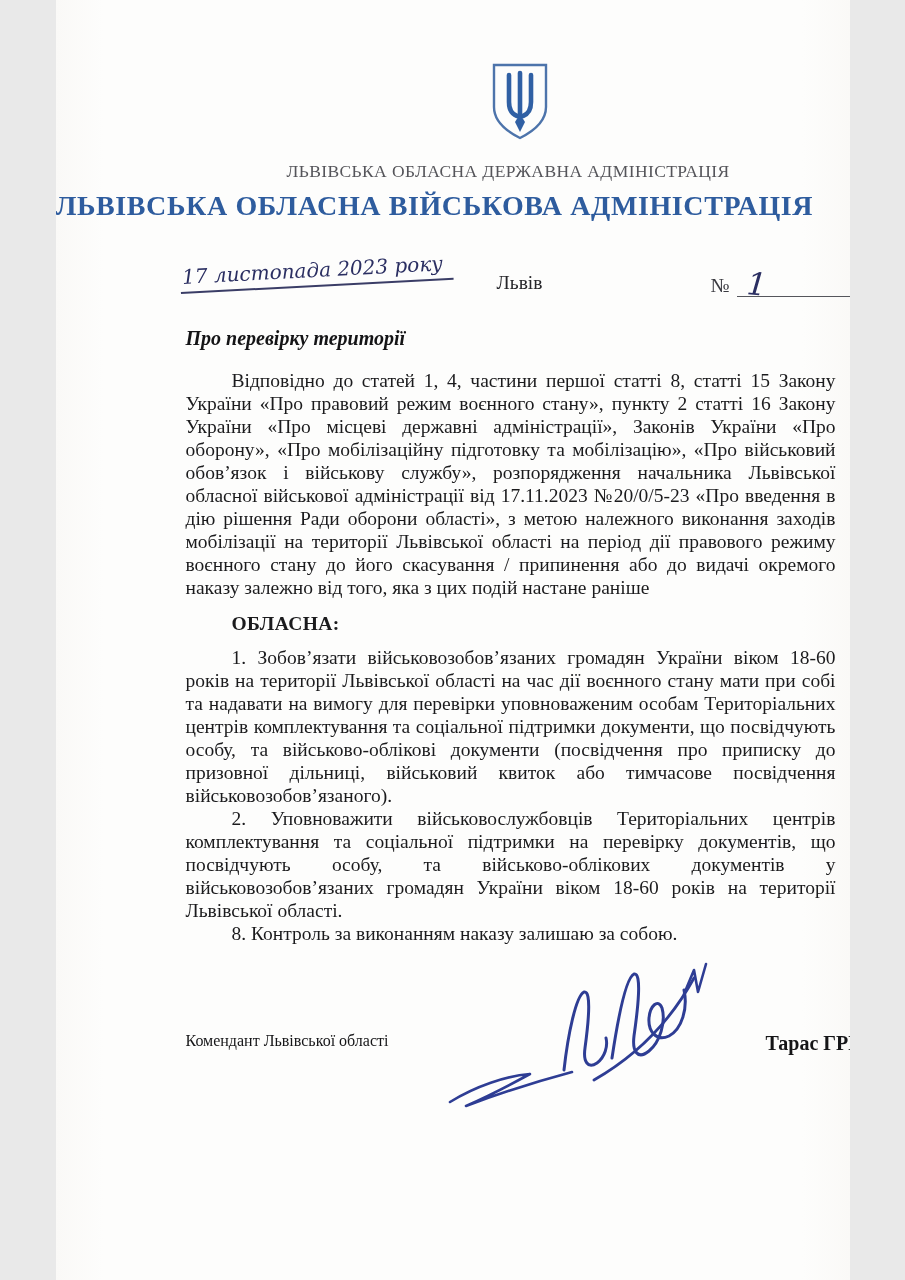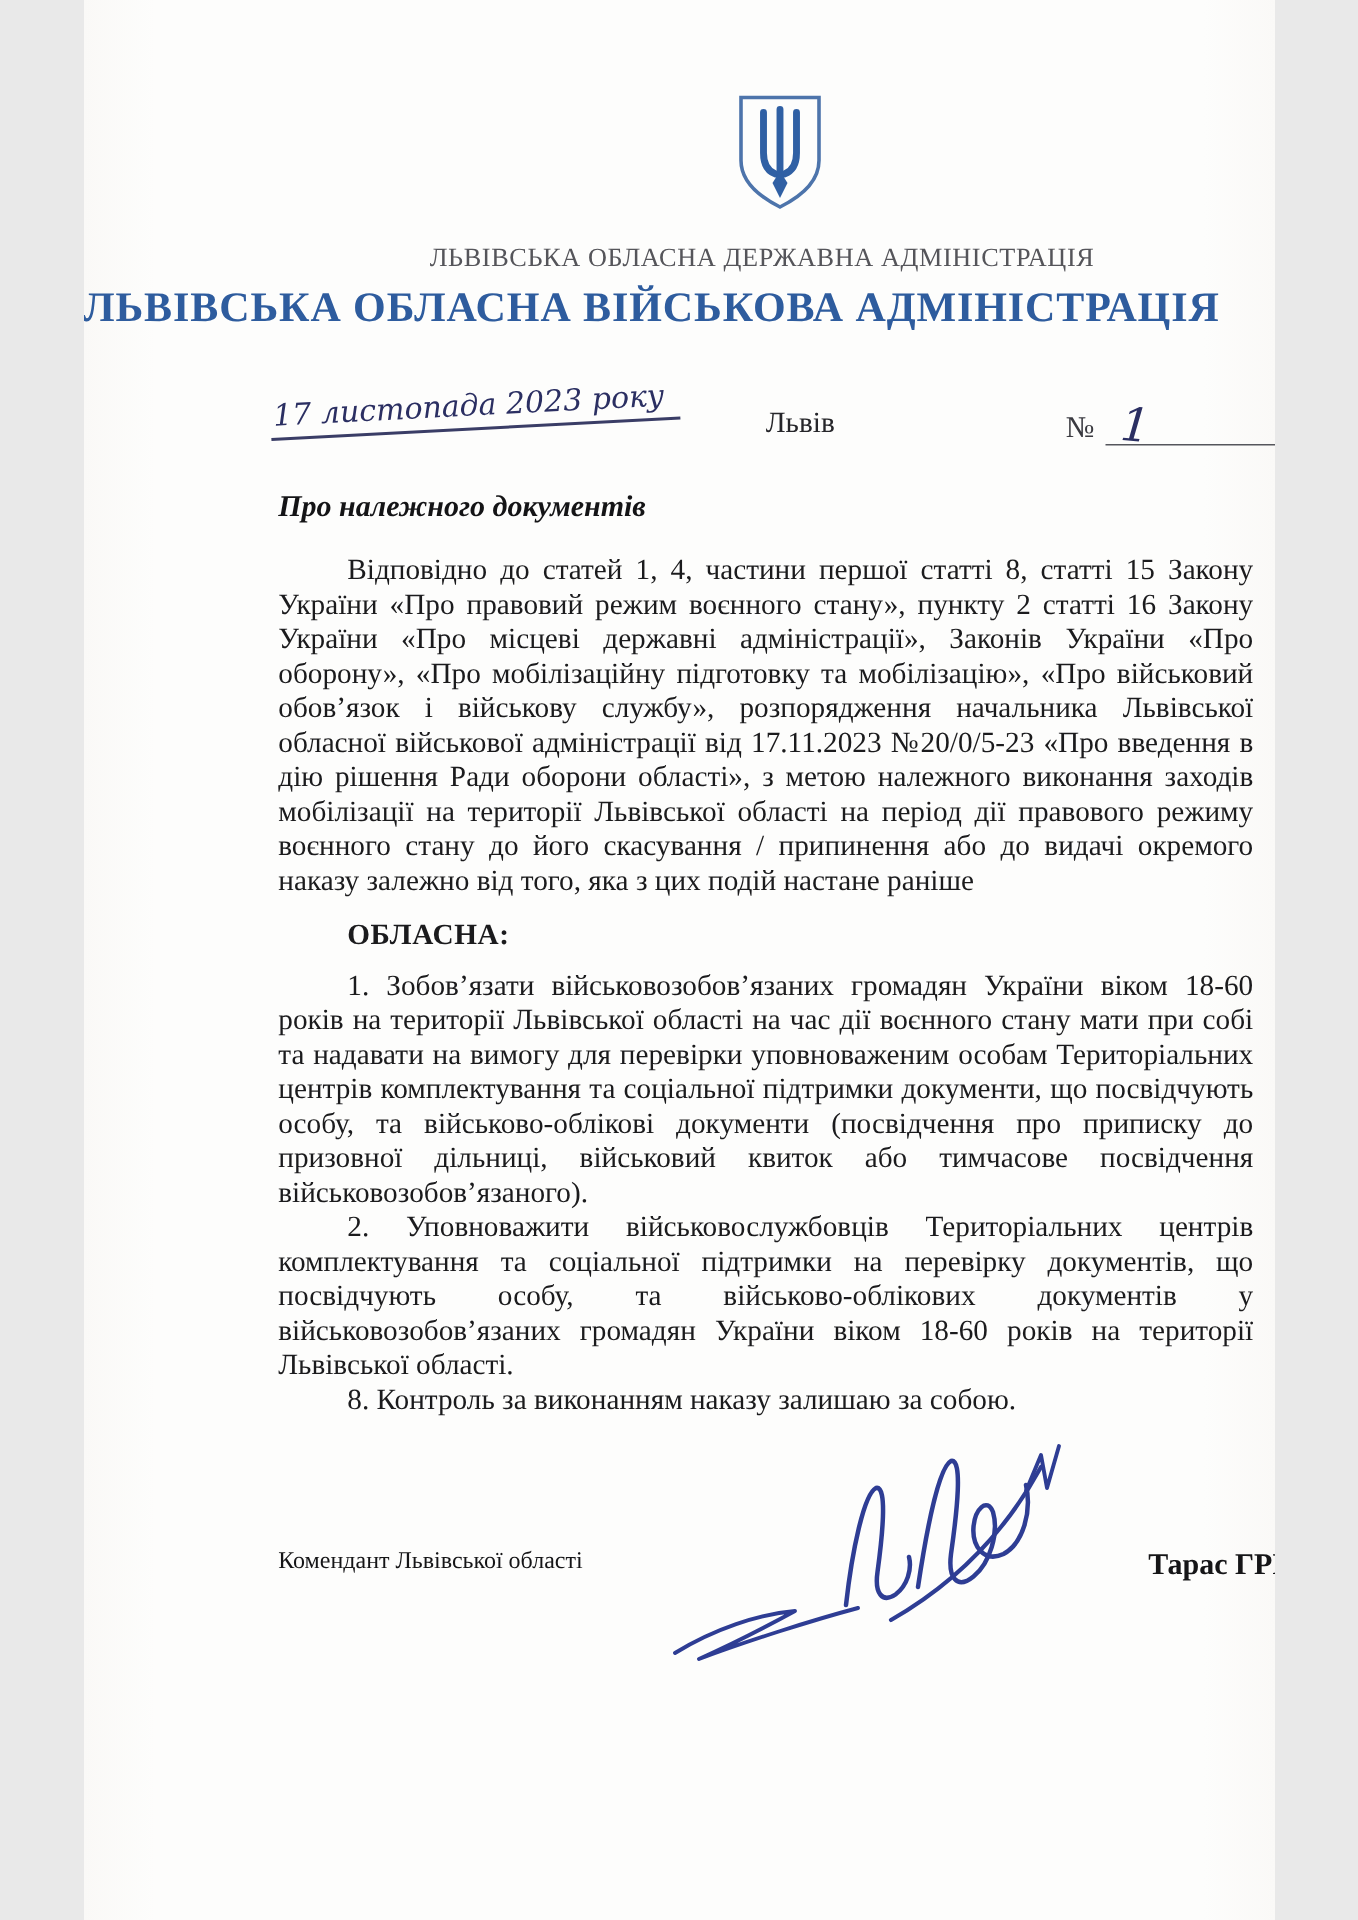--- a/index.html
+++ b/index.html
@@ -45,21 +45,21 @@
     position:absolute;left:125px;top:263px;
     transform:rotate(-3deg);transform-origin:left bottom;
     font-family:"DejaVu Serif", serif;
     font-style:italic;font-size:20px;
     color:#2b2f62;
     border-bottom:2px solid #3a3d66;
     padding:2px 10px 3px 2px;
     white-space:nowrap;
   }
   .city{
-    position:absolute;left:398px;top:272px;width:160px;
+    position:absolute;left:384px;top:272px;width:160px;
     text-align:center;font-size:19.5px;color:#26262a;
   }
   .num-wrap{
     position:absolute;left:655px;top:270px;
     display:flex;align-items:flex-end;
   }
   .num-sign{font-size:20px;color:#3a3a40;}
   .num-line{
     position:relative;width:155px;height:26px;margin-left:7px;
     border-bottom:1.6px solid #55565c;
@@ -132,21 +132,21 @@
 
   <div class="hw-date">17 листопада 2023 року</div>
   <div class="city">Львів</div>
   <div class="num-wrap">
     <span class="num-sign">№</span>
     <span class="num-line">
       <span class="num-value">1</span>
     </span>
   </div>
 
-  <div class="subject">Про належного документів</div>
+  <div class="subject">Про перевірку території</div>
 
   <div class="doc-body">
     <p class="para">Відповідно до статей 1, 4, частини першої статті 8, статті 15 Закону України «Про правовий режим воєнного стану», пункту 2 статті 16 Закону України «Про місцеві державні адміністрації», Законів України «Про оборону», «Про мобілізаційну підготовку та мобілізацію», «Про військовий обов’язок і військову службу», розпорядження начальника Львівської обласної військової адміністрації від 17.11.2023 №20/0/5-23 «Про введення в дію рішення Ради оборони області», з метою належного виконання заходів мобілізації на території Львівської області на період дії правового режиму воєнного стану до його скасування / припинення або до видачі окремого наказу залежно від того, яка з цих подій настане раніше</p>
     <p class="order-word">ОБЛАСНА:</p>
     <p class="para">1. Зобов’язати військовозобов’язаних громадян України віком 18-60 років на території Львівської області на час дії воєнного стану мати при собі та надавати на вимогу для перевірки уповноваженим особам Територіальних центрів комплектування та соціальної підтримки документи, що посвідчують особу, та військово-облікові документи (посвідчення про приписку до призовної дільниці, військовий квиток або тимчасове посвідчення військовозобов’язаного).</p>
     <p class="para">2. Уповноважити військовослужбовців Територіальних центрів комплектування та соціальної підтримки на перевірку документів, що посвідчують особу, та військово-облікових документів у військовозобов’язаних громадян України віком 18-60 років на території Львівської області.</p>
     <p class="para">8. Контроль за виконанням наказу залишаю за собою.</p>
   </div>
 
   <div class="sig-title">Комендант Львівської області</div>

